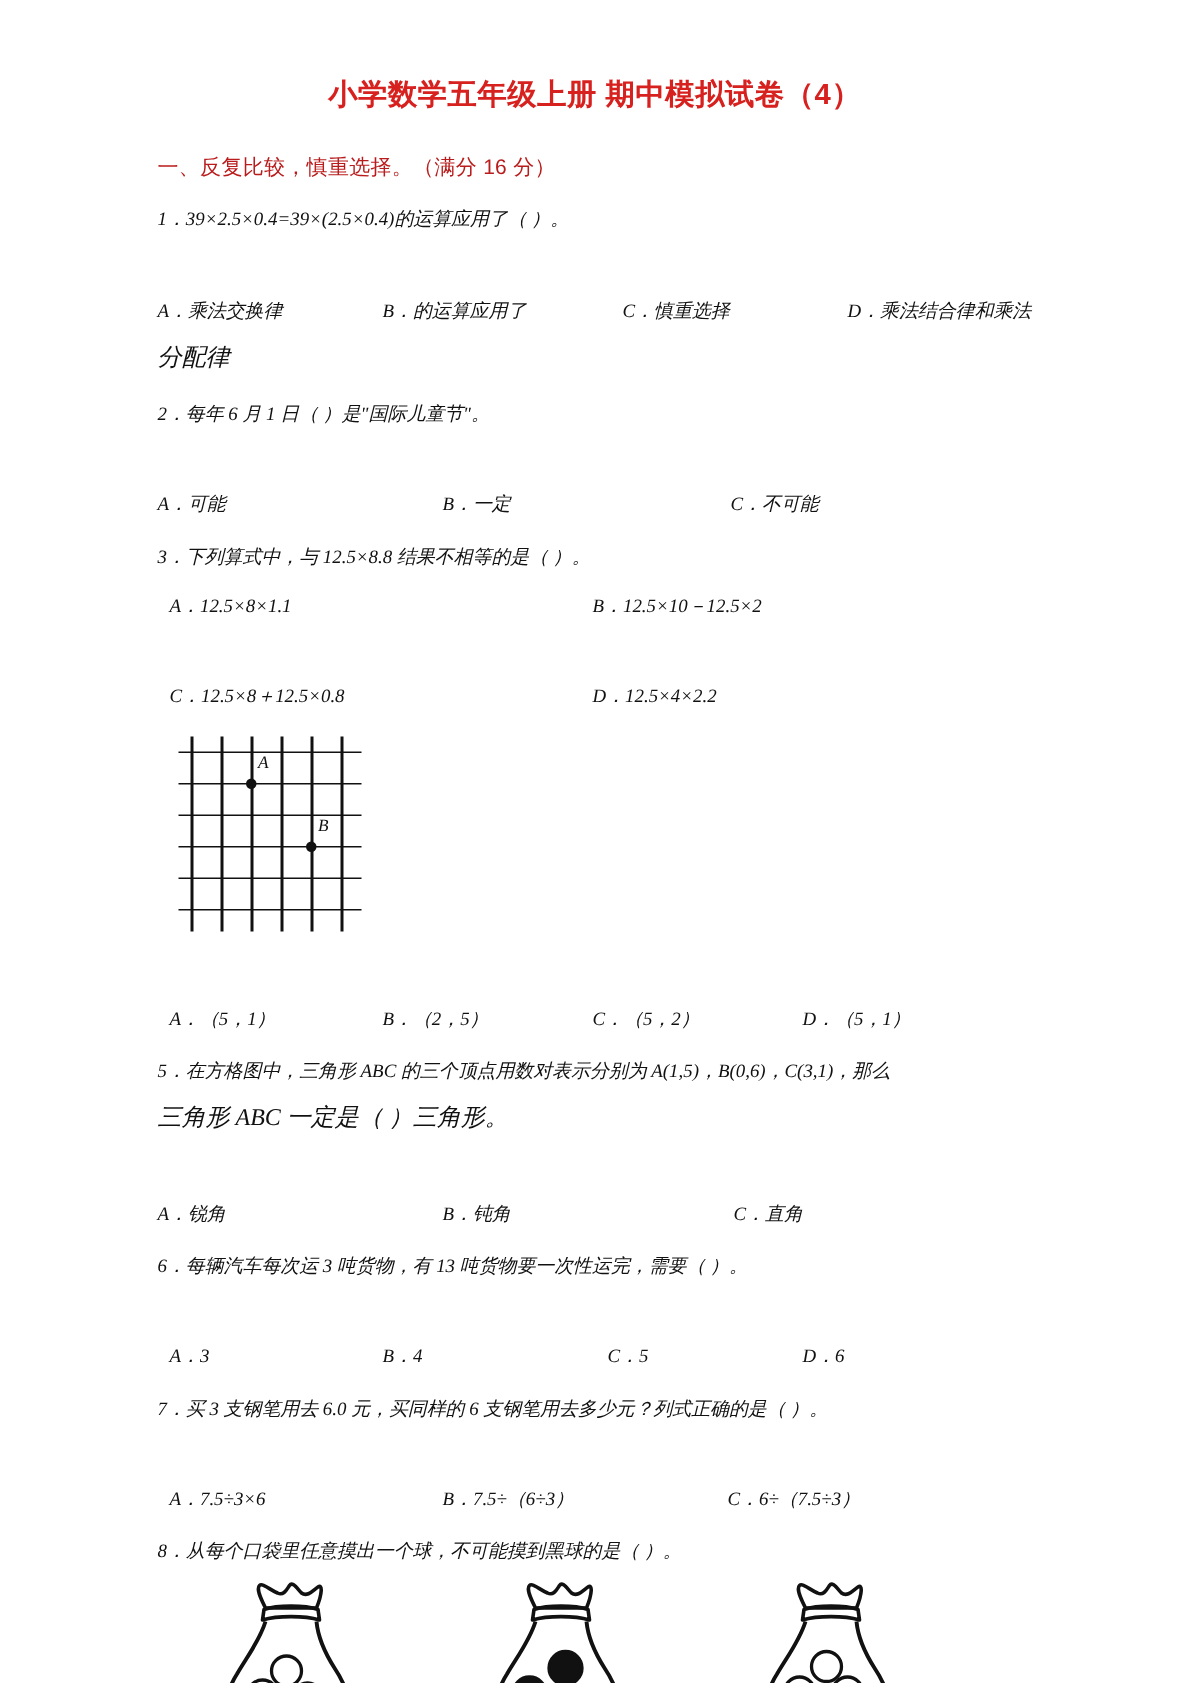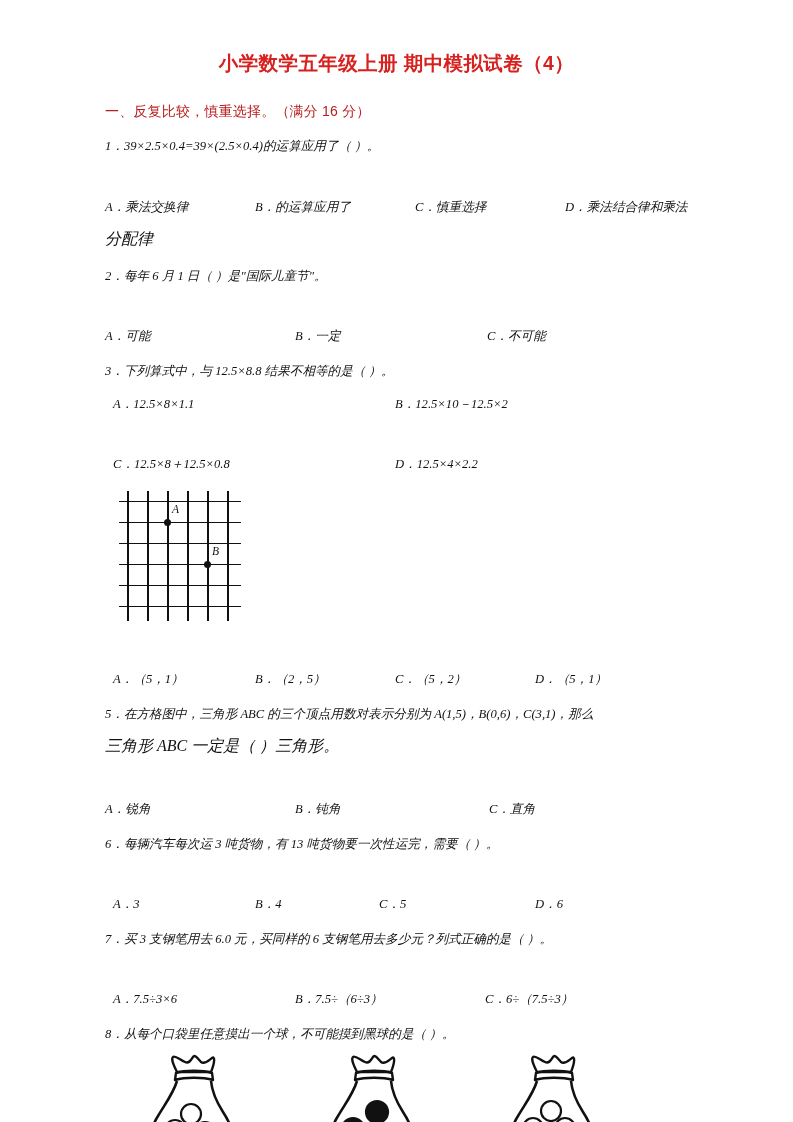--- a/index.html
+++ b/index.html
@@ -227,21 +227,21 @@
   </div>
 
   <div class="q">
     <div class="q-stem">
       <span>6．</span><span>每辆汽车每次运 3 吨货物，有 13 吨货物要一次性运完，需要（          ）。</span>
     </div>
     <div class="opts">
       <div class="opts-row">
         <span class="opt" style="left:8px"><span class="opt-lbl">A．</span><span>3</span></span>
         <span class="opt" style="left:150px"><span class="opt-lbl">B．</span><span>4</span></span>
-        <span class="opt" style="left:274px"><span class="opt-lbl">C．</span><span>5</span></span>
+        <span class="opt" style="left:300px"><span class="opt-lbl">C．</span><span>5</span></span>
         <span class="opt" style="left:430px"><span class="opt-lbl">D．</span><span>6</span></span>
       </div>
     </div>
   </div>
 
   <div class="q">
     <div class="q-stem">
       <span>7．</span><span>买 3 支钢笔用去 6.0 元，买同样的 6 支钢笔用去多少元？列式正确的是（          ）。</span>
     </div>
     <div class="opts">

